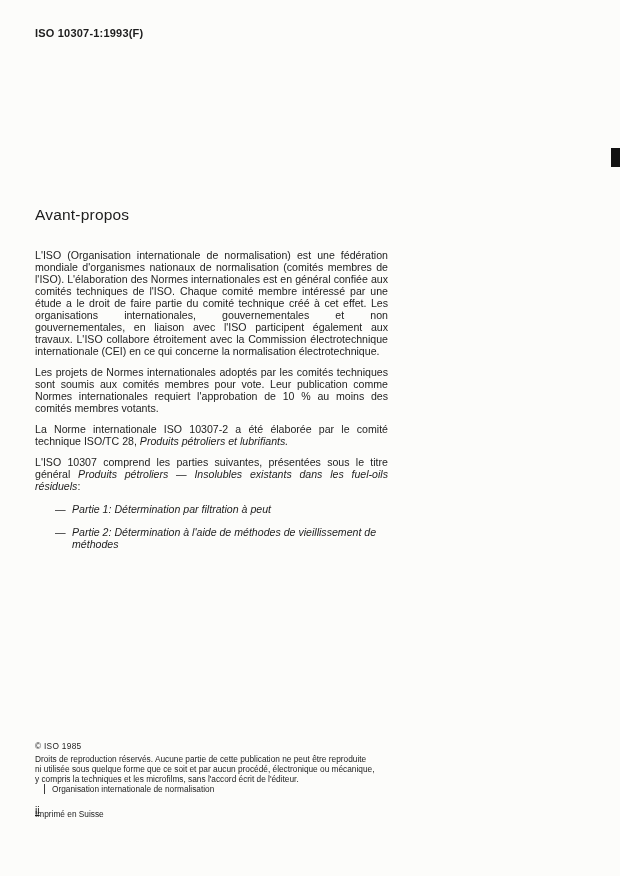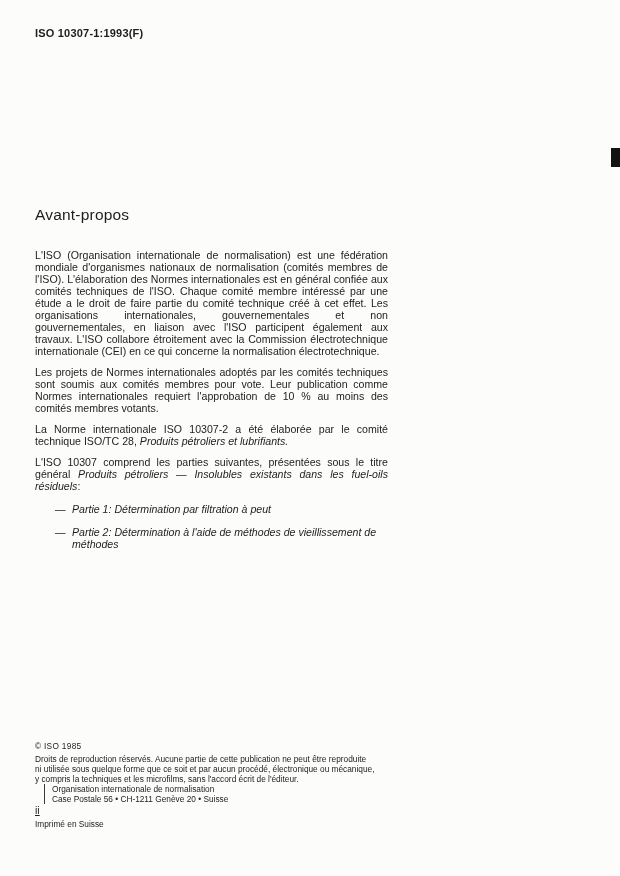--- a/index.html
+++ b/index.html
@@ -142,21 +142,20 @@
     <div class="copyright">©  ISO  1985</div>
 
     <div class="rights">
       <div class="rights-line">Droits de reproduction réservés. Aucune partie de cette publication ne peut être reproduite</div>
       <div class="rights-line">ni utilisée sous quelque forme que ce soit et par aucun procédé, électronique ou mécanique,</div>
       <div class="rights-line">y compris la techniques et les microfilms, sans l'accord écrit de l'éditeur.</div>
     </div>
 
     <div class="publisher">
       <div>Organisation internationale de normalisation</div>
-      <div>Case Postale 56 • CH-1211 Genève 20 • Suisse</div>
     </div>
 
     <div class="printed">Imprimé en Suisse</div>
 
   </div>
 
   <div class="page-number">ii</div>
 
 </div>
 

